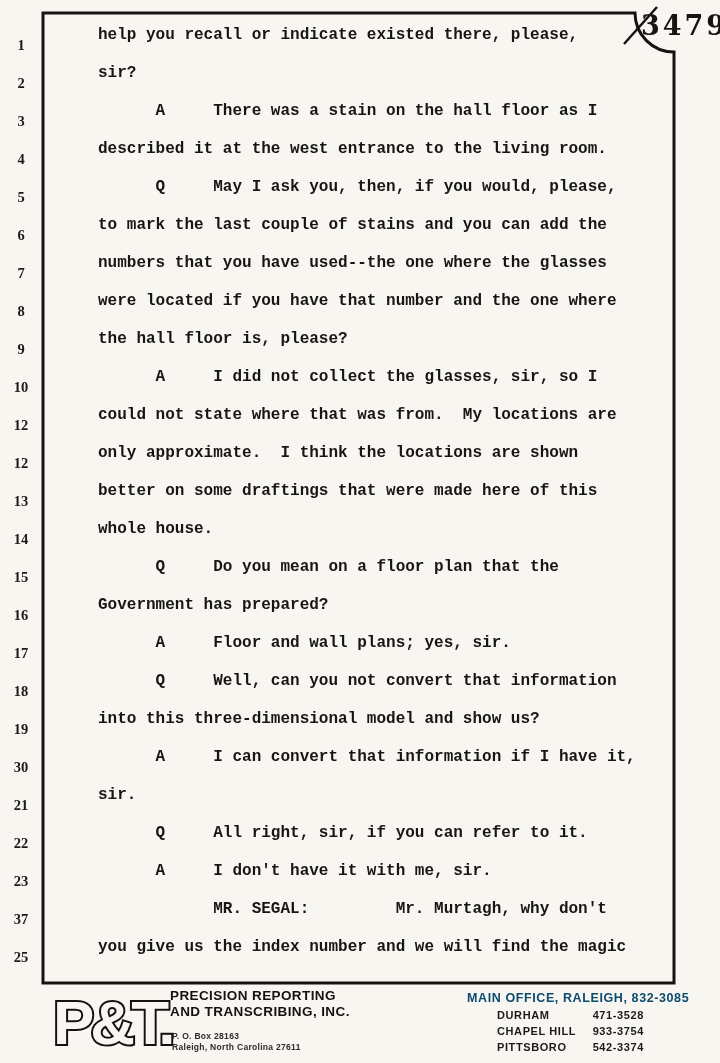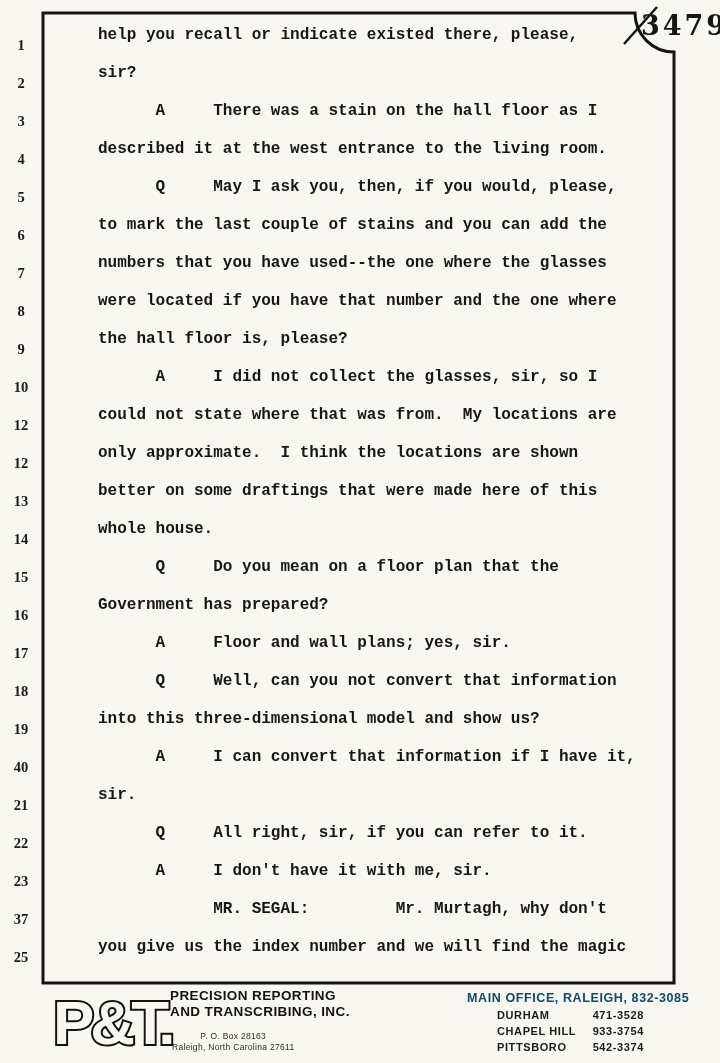--- a/index.html
+++ b/index.html
@@ -40,22 +40,22 @@
   .transcript .tl { height: 38px; }
 
   
   .company {
     position: absolute; left: 170px; top: 988px;
     font-size: 13.5px; font-weight: 700;
     letter-spacing: 0.4px; line-height: 15.5px; color: #14120f;
   }
   .address {
     position: absolute; left: 172px; top: 1031px;
-    font-size: 8.5px; font-weight: 400;
-    letter-spacing: 0.3px; line-height: 10.5px; color: #2e2b28; text-align: center;
+    font-size: 8.5px; font-weight: 700;
+    letter-spacing: 0.3px; line-height: 10.5px; color: #2e2b28;
   }
   .main-office {
     position: absolute; left: 467px; top: 991px;
     font-size: 12.5px; font-weight: 600;
     letter-spacing: 0.6px; color: #0c4a6e;
   }
   .offices {
     position: absolute; left: 497px; top: 1008px;
     font-size: 11px; font-weight: 600;
     letter-spacing: 0.6px; color: #1d1b18;
@@ -95,21 +95,21 @@
       <div class="ln">10</div>
       <div class="ln">12</div>
       <div class="ln">12</div>
       <div class="ln">13</div>
       <div class="ln">14</div>
       <div class="ln">15</div>
       <div class="ln">16</div>
       <div class="ln">17</div>
       <div class="ln">18</div>
       <div class="ln">19</div>
-      <div class="ln">40</div>
+      <div class="ln">30</div>
       <div class="ln">21</div>
       <div class="ln">22</div>
       <div class="ln">23</div>
       <div class="ln">37</div>
       <div class="ln">25</div>
     </div>
 
   <div class="transcript" id="transcriptLines"><div class="tl">help you recall or indicate existed there, please,</div><div class="tl">sir?</div><div class="tl">      A     There was a stain on the hall floor as I</div><div class="tl">described it at the west entrance to the living room.</div><div class="tl">      Q     May I ask you, then, if you would, please,</div><div class="tl">to mark the last couple of stains and you can add the</div><div class="tl">numbers that you have used--the one where the glasses</div><div class="tl">were located if you have that number and the one where</div><div class="tl">the hall floor is, please?</div><div class="tl">      A     I did not collect the glasses, sir, so I</div><div class="tl">could not state where that was from.  My locations are</div><div class="tl">only approximate.  I think the locations are shown</div><div class="tl">better on some draftings that were made here of this</div><div class="tl">whole house.</div><div class="tl">      Q     Do you mean on a floor plan that the</div><div class="tl">Government has prepared?</div><div class="tl">      A     Floor and wall plans; yes, sir.</div><div class="tl">      Q     Well, can you not convert that information</div><div class="tl">into this three-dimensional model and show us?</div><div class="tl">      A     I can convert that information if I have it,</div><div class="tl">sir.</div><div class="tl">      Q     All right, sir, if you can refer to it.</div><div class="tl">      A     I don't have it with me, sir.</div><div class="tl">            MR. SEGAL:         Mr. Murtagh, why don't</div><div class="tl">you give us the index number and we will find the magic</div></div>
 
   <div>

